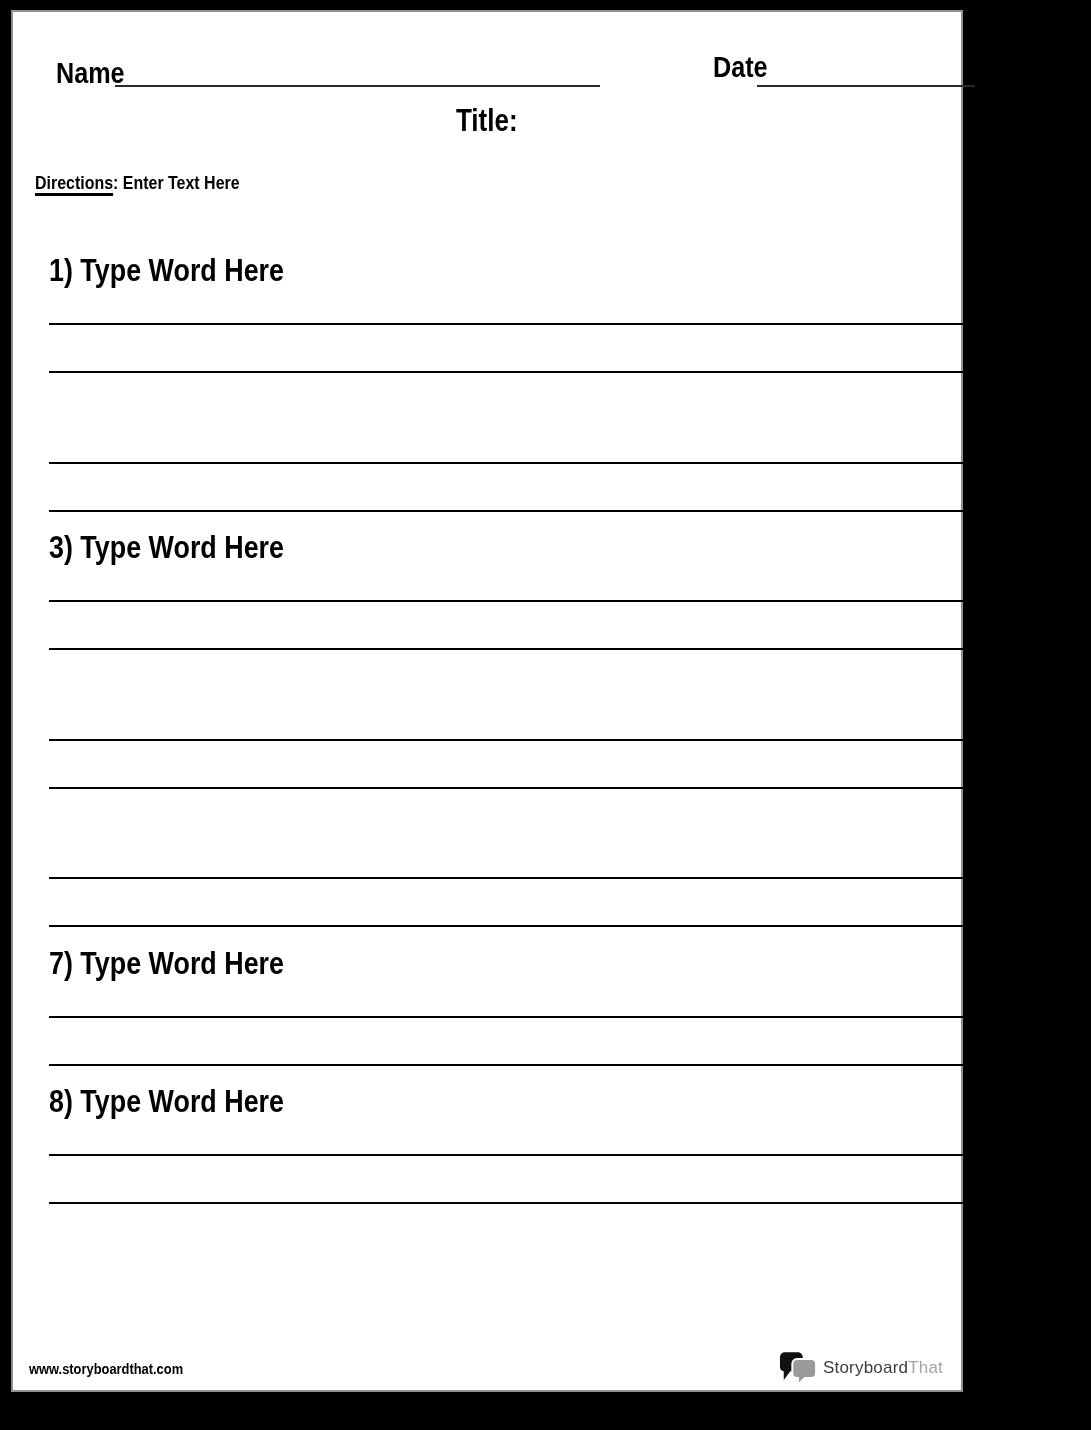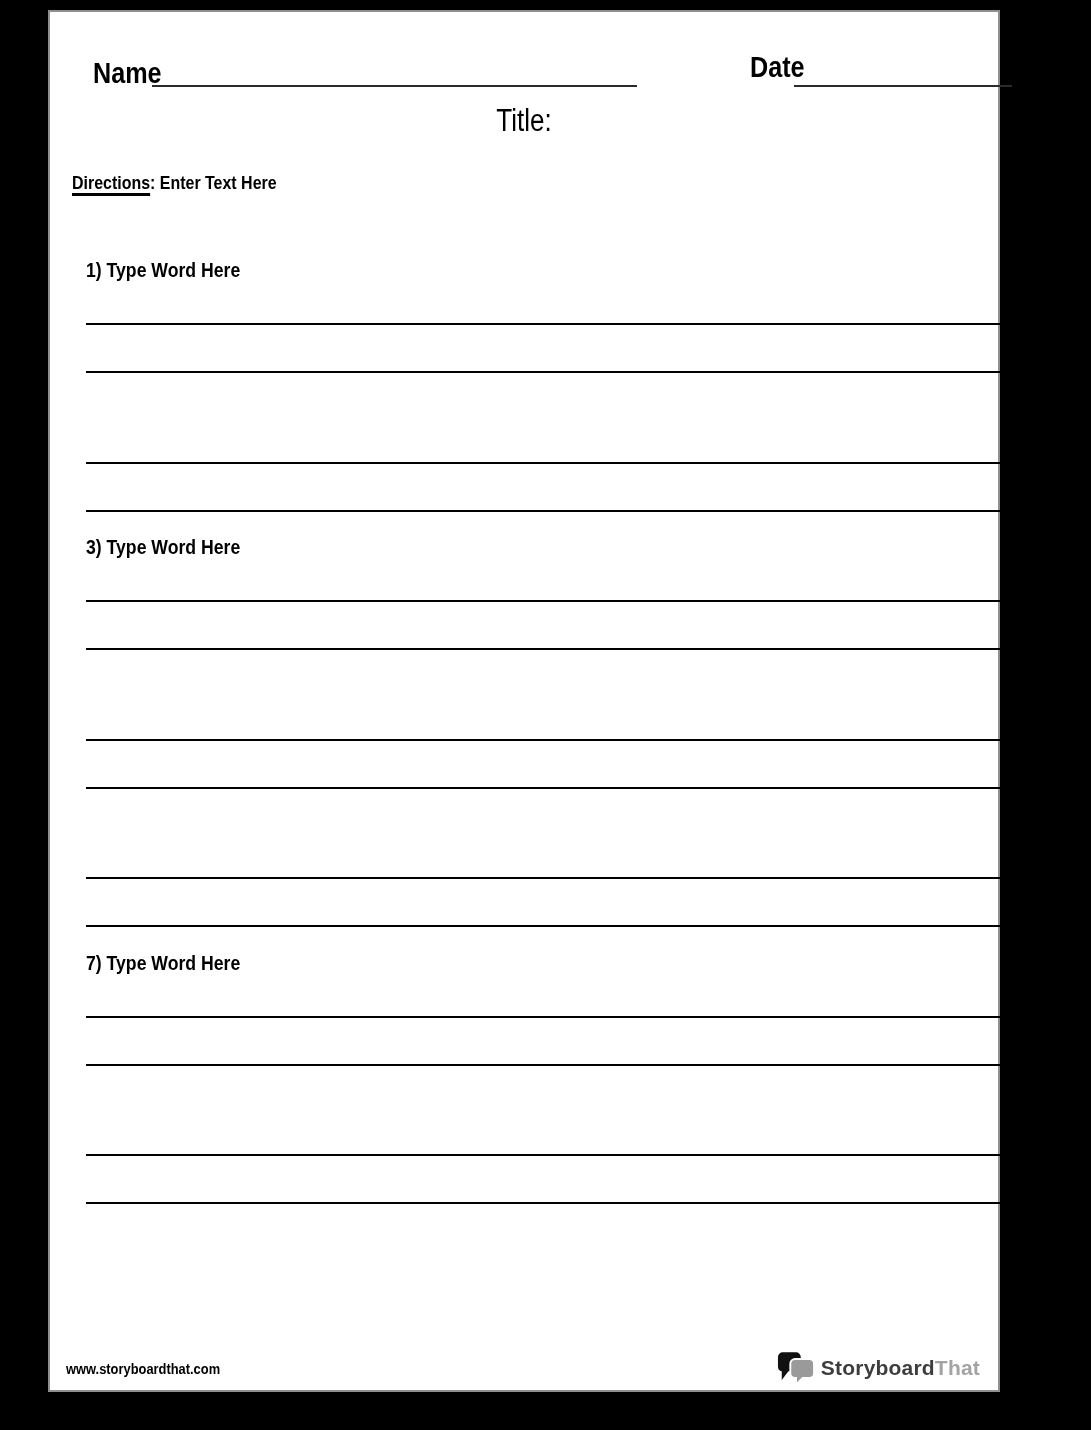--- a/index.html
+++ b/index.html
@@ -9,21 +9,20 @@
     font-family: "Liberation Sans", sans-serif;
     position: relative;
     overflow: hidden;
   }
   .page {
     position: absolute;
     left: 11px; top: 10px;
     width: 952px; height: 1382px;
     background: #ffffff;
     border: 2px solid #8f8f8f;
-    margin-left: 37px;
   }
   
   .cond  { display: inline-block; transform: scaleX(0.84); transform-origin: 0 50%; white-space: nowrap; }
   .condc { display: inline-block; transform: scaleX(0.84); transform-origin: 50% 50%; white-space: nowrap; }
 
   .field-label {
     position: absolute;
     font-size: 30px; font-weight: bold; line-height: 30px;
     color: #000000;
   }
@@ -34,40 +33,40 @@
     border-top: 2px solid #2b2b2b;
     height: 0;
   }
   .name-line { left: 102px; top: 73px; width: 485px; }
   .date-line { left: 744px; top: 73px; width: 218px; }
 
   .title-row {
     position: absolute;
     left: 0; top: 92px; width: 100%;
     text-align: center;
-    font-size: 31px; font-weight: normal; line-height: 34px;
+    font-size: 31px; font-weight: bold; line-height: 34px;
     color: #000000;
   }
   .directions-row {
     position: absolute;
     left: 22px; top: 156px;
     font-size: 19px; font-weight: bold; line-height: 30px;
     color: #000000;
   }
   .directions-label { border-bottom: 3px solid #000000; }
 
   .items {
     position: absolute;
     left: 36px; top: 241px;
     width: 1006px;
   }
   .item { position: relative; height: 138.58px; }
   .item-label {
     position: absolute; left: 0; top: 2px;
-    font-size: 21px; font-weight: bold; line-height: 30px;
+    font-size: 32px; font-weight: bold; line-height: 30px;
     color: #000000;
   }
   .wline {
     position: absolute; left: 0; right: 0; height: 0;
     border-top: 2px solid #000000;
   }
   .wline.l1 { top: 70px; }
   .wline.l2 { top: 118px; }
 
   .site-url {
@@ -78,21 +77,21 @@
     transform: scaleX(0.92); transform-origin: 0 50%;
     white-space: nowrap;
   }
   .logo {
     position: absolute;
     right: 18px; top: 1336px;
     height: 40px;
     display: flex; align-items: center; gap: 6px;
   }
   .logo-text {
-    font-size: 21px; font-weight: 700; line-height: 40px;
+    font-size: 17px; font-weight: 400; line-height: 40px;
     letter-spacing: 0.2px;
     white-space: nowrap;
   }
   .brand-dark  { color: #3d3d3d; }
   .brand-light { color: #a3a3a3; }
   .logo-icon svg { display: block; }
 </style>
 </head>
 <body>
 
@@ -146,20 +145,21 @@
     </div>
 
 
     <div class="item">
       <div class="item-label"><span class="cond">7) Type Word Here</span></div>
       <div class="wline l1"></div>
       <div class="wline l2"></div>
     </div>
 
     <div class="item">
+      <div class="item-label"><span class="cond">8) Type Word Here</span></div>
       <div class="wline l1"></div>
       <div class="wline l2"></div>
     </div>
 
   </div>
 
   <div class="site-url">www.storyboardthat.com</div>
 
   <div class="logo">
     <span class="logo-icon">

